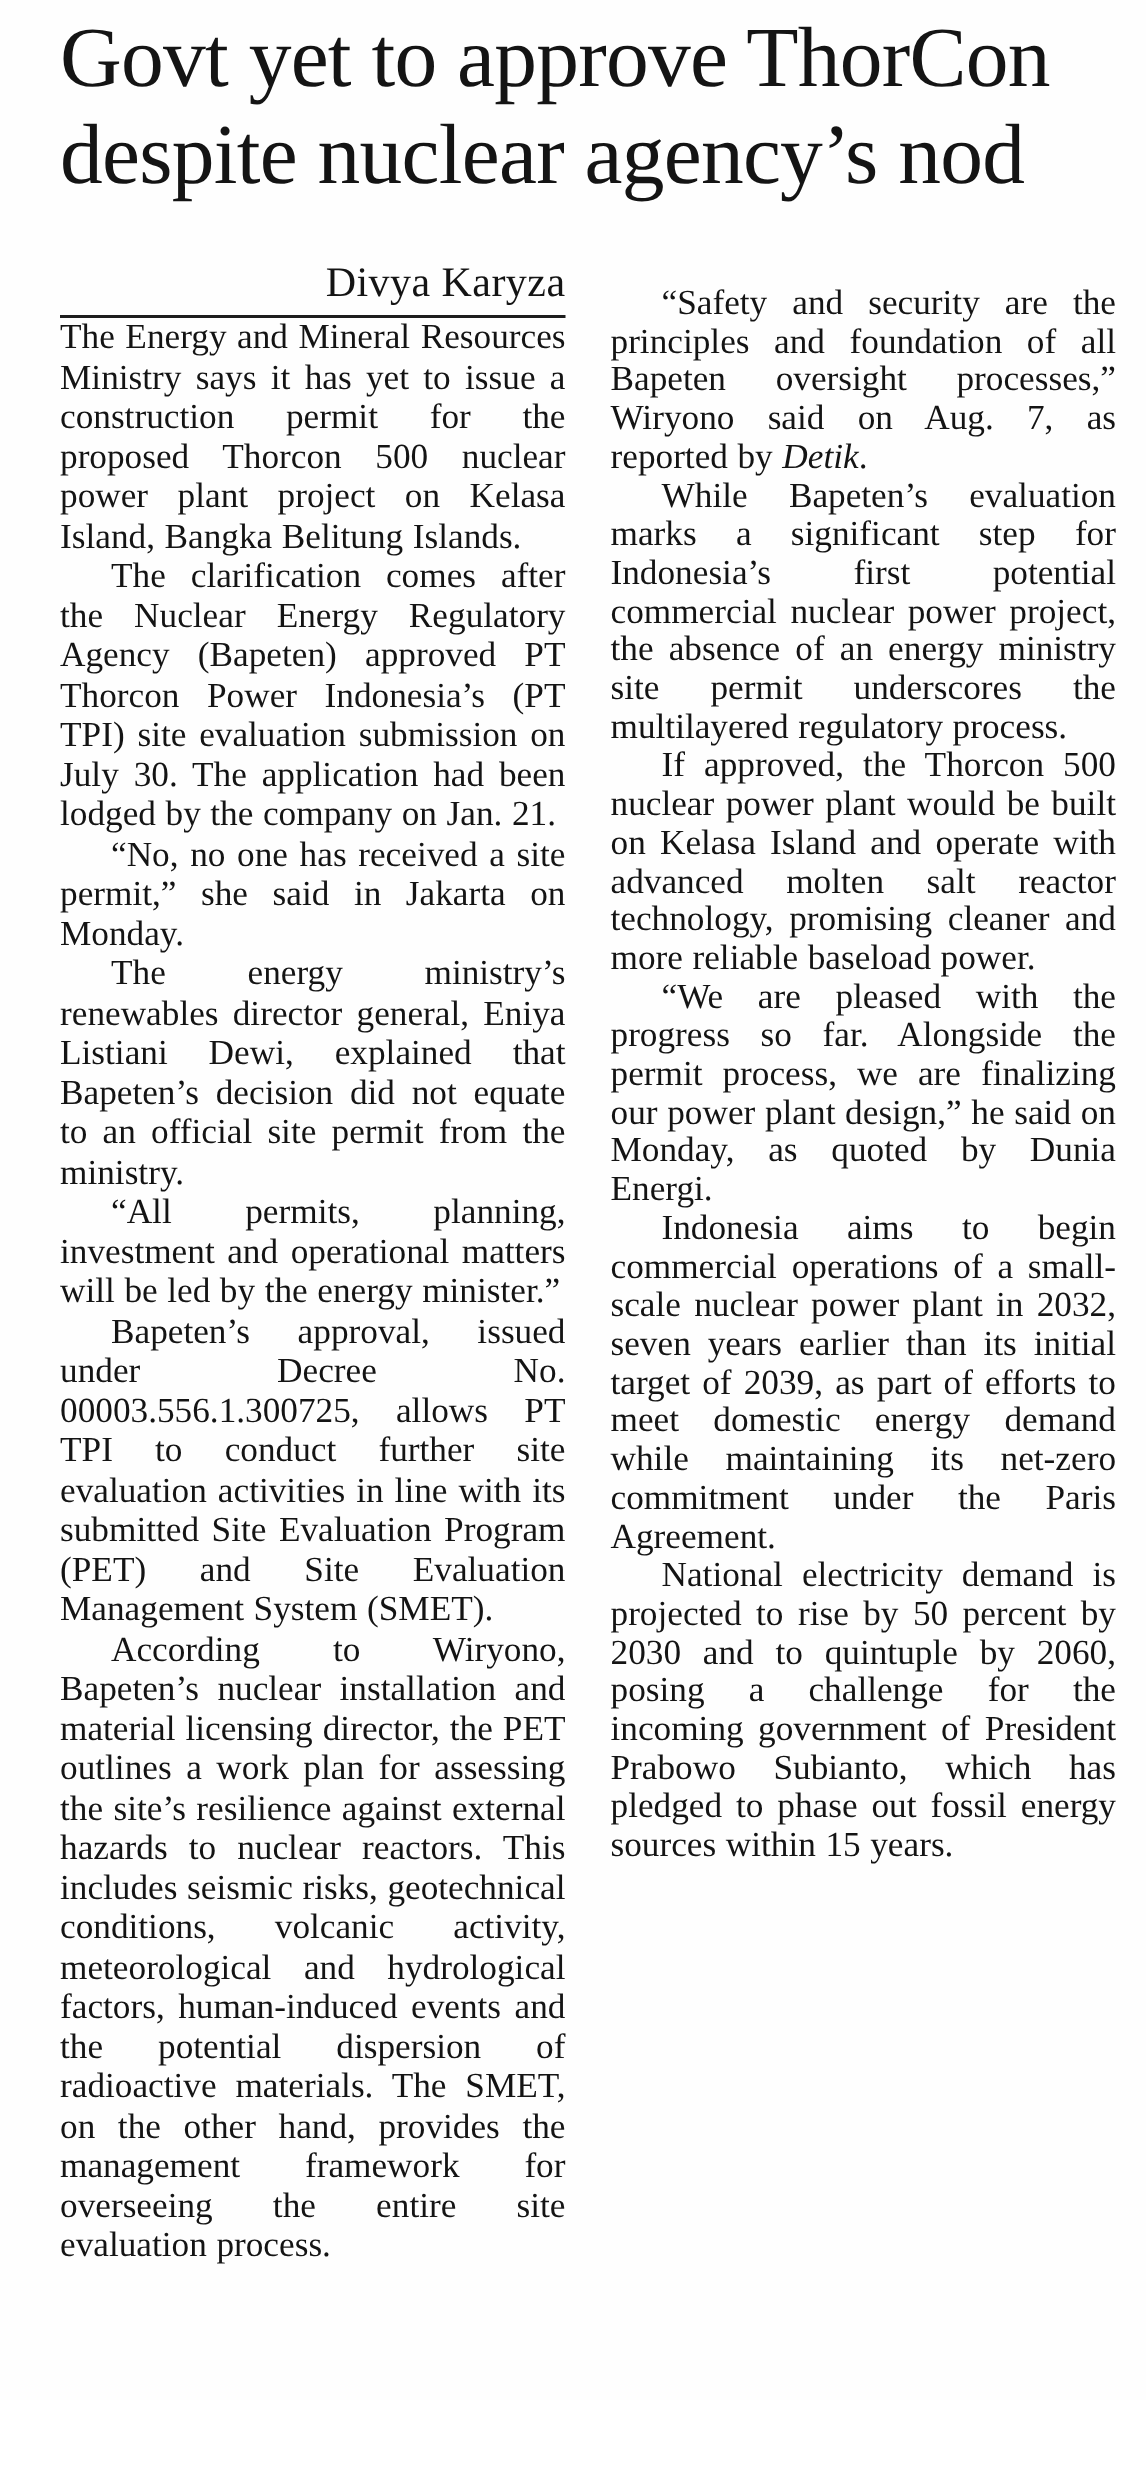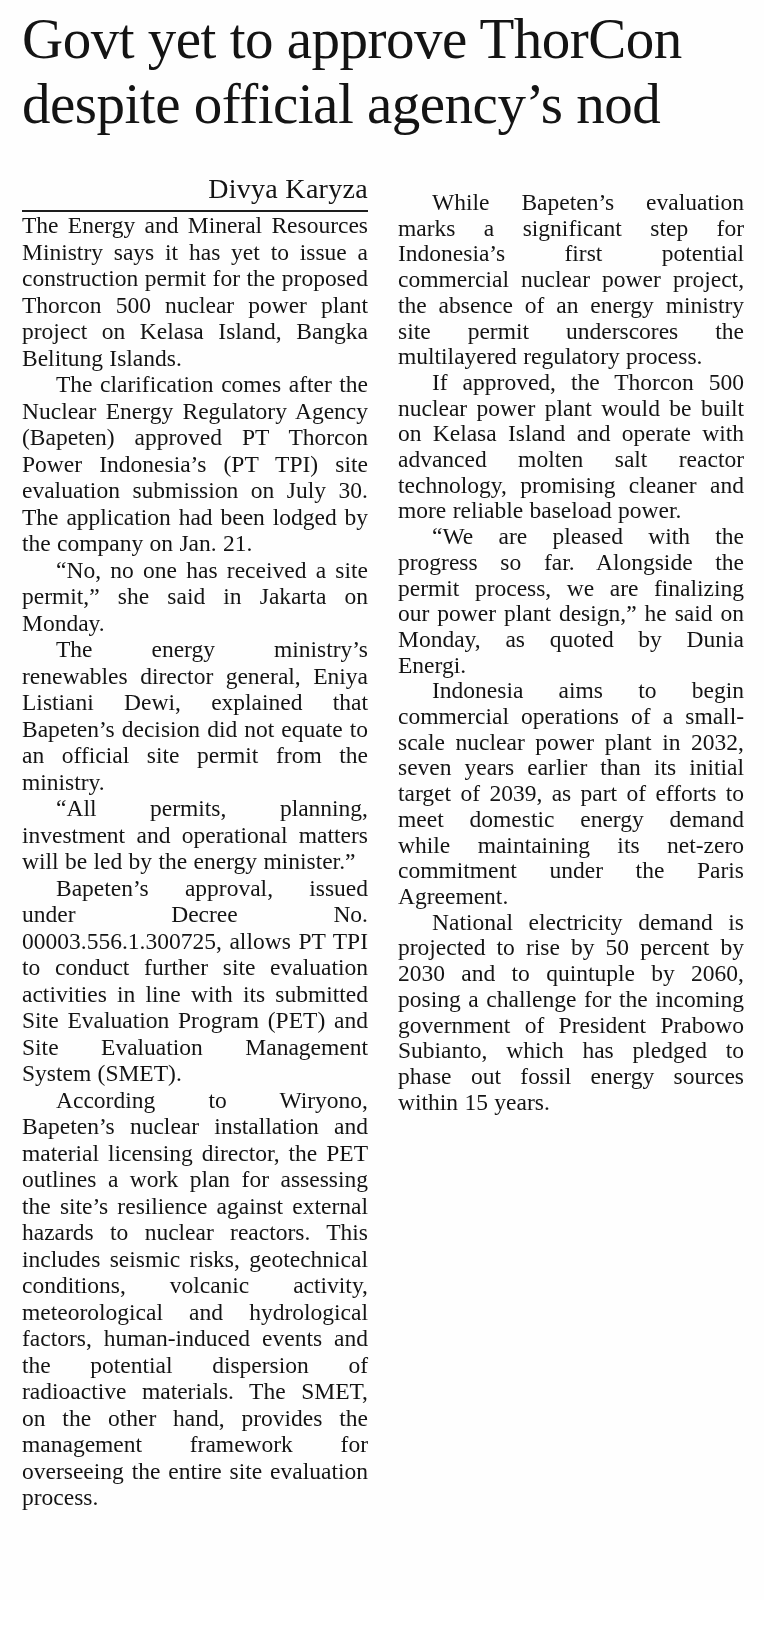--- a/index.html
+++ b/index.html
@@ -9,21 +9,21 @@
   }
   html,body{margin:0;padding:0;background:#fff;}
   .page{
     position:relative;
     width:764px;
     height:1600px;
     overflow:hidden;
     box-sizing:border-box;
     background:var(--paper);
     color:var(--ink);
-    padding:6px 20px 0 22px;
+    padding:6px 20px 0 40px;
     font-family:"Liberation Serif", serif;
   }
   .headline{
     margin:0;
     font-weight:400;
     font-size:57px;
     line-height:65px;
     letter-spacing:-0.5px;
     color:var(--ink);
   }
@@ -71,40 +71,41 @@
   .para{margin:0;padding:0;}
   .para.indent{text-indent:34px;}
   .para em{font-style:italic;}
 </style>
 </head>
 <body>
 
 <div class="page">
   <h1 class="headline">
     <span class="hl-line">Govt yet to approve ThorCon</span>
-    <span class="hl-line">despite official agency’s nod</span>
+    <span class="hl-line">despite nuclear agency’s nod</span>
   </h1>
 
   <div class="columns">
     <div class="col col-left">
       <div class="byline">Divya Karyza</div>
       <hr class="byline-rule">
       <div class="body-text">
           <p class="para"><span>The Energy and Mineral Resources Ministry says it has yet to issue a construction permit for the proposed Thorcon 500 nuclear power plant project on Kelasa Island, Bangka Belitung Islands.</span></p>
           <p class="para indent"><span>The clarification comes after the Nuclear Energy Regulatory Agency (Bapeten) approved PT Thorcon Power Indonesia’s (PT TPI) site evaluation submission on July 30. The application had been lodged by the company on Jan. 21.</span></p>
           <p class="para indent"><span>“No, no one has received a site permit,” she said in Jakarta on Monday.</span></p>
           <p class="para indent"><span>The energy ministry’s renewables director general, Eniya Listiani Dewi, explained that Bapeten’s decision did not equate to an official site permit from the ministry.</span></p>
           <p class="para indent"><span>“All permits, planning, investment and operational matters will be led by the energy minister.”</span></p>
           <p class="para indent"><span>Bapeten’s approval, issued under Decree No. 00003.556.1.300725, allows PT TPI to conduct further site evaluation activities in line with its submitted Site Evaluation Program (PET) and Site Evaluation Management System (SMET).</span></p>
           <p class="para indent"><span>According to Wiryono, Bapeten’s nuclear installation and material licensing director, the PET outlines a work plan for assessing the site’s resilience against external hazards to nuclear reactors. This includes seismic risks, geotechnical conditions, volcanic activity, meteorological and hydrological factors, human-induced events and the potential dispersion of radioactive materials. The SMET, on the other hand, provides the management framework for overseeing the entire site evaluation process.</span></p>
         </div>
     </div>
 
     <div class="col col-right">
       <div class="body-text">
+          <p class="para indent"><span>“Safety and security are the principles and foundation of all Bapeten oversight processes,” Wiryono said on Aug. 7, as reported by </span><em>Detik</em><span>.</span></p>
           <p class="para indent"><span>While Bapeten’s evaluation marks a significant step for Indonesia’s first potential commercial nuclear power project, the absence of an energy ministry site permit underscores the multilayered regulatory process.</span></p>
           <p class="para indent"><span>If approved, the Thorcon 500 nuclear power plant would be built on Kelasa Island and operate with advanced molten salt reactor technology, promising cleaner and more reliable baseload power.</span></p>
           <p class="para indent"><span>“We are pleased with the progress so far. Alongside the permit process, we are finalizing our power plant design,” he said on Monday, as quoted by Dunia Energi.</span></p>
           <p class="para indent"><span>Indonesia aims to begin commercial operations of a small-scale nuclear power plant in 2032, seven years earlier than its initial target of 2039, as part of efforts to meet domestic energy demand while maintaining its net-zero commitment under the Paris Agreement.</span></p>
           <p class="para indent"><span>National electricity demand is projected to rise by 50 percent by 2030 and to quintuple by 2060, posing a challenge for the incoming government of President Prabowo Subianto, which has pledged to phase out fossil energy sources within 15 years.</span></p>
         </div>
     </div>
   </div>
 </div>
 

